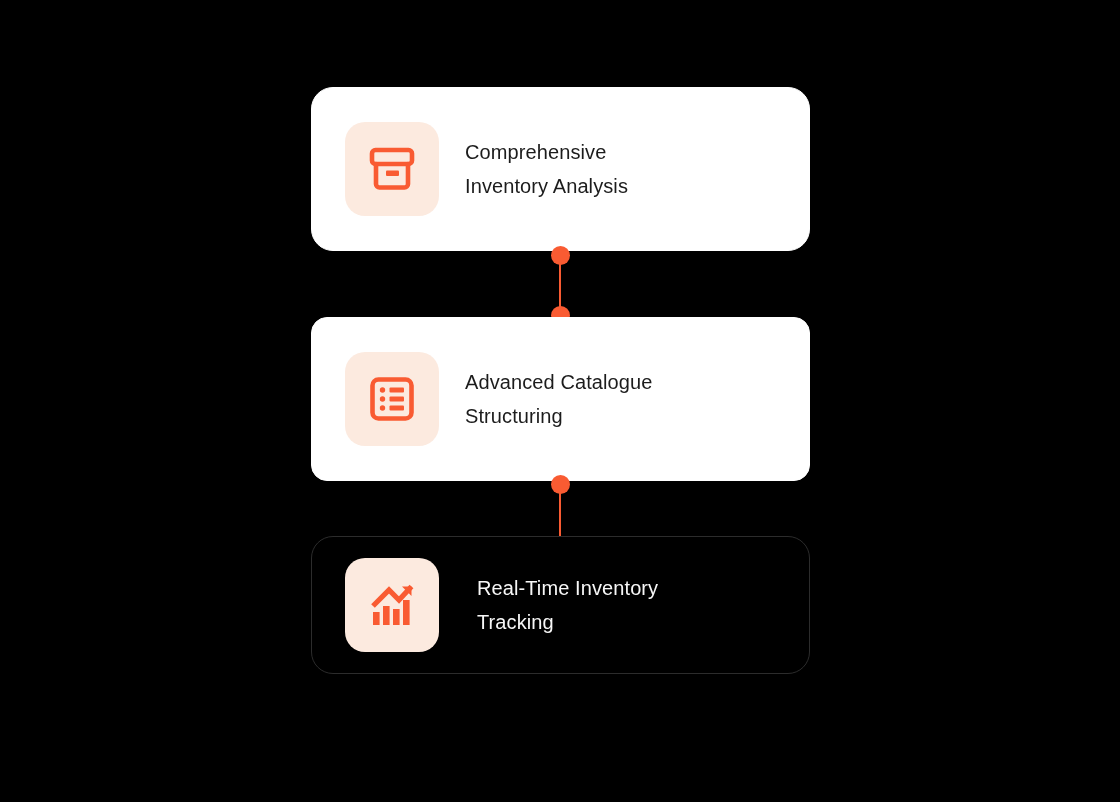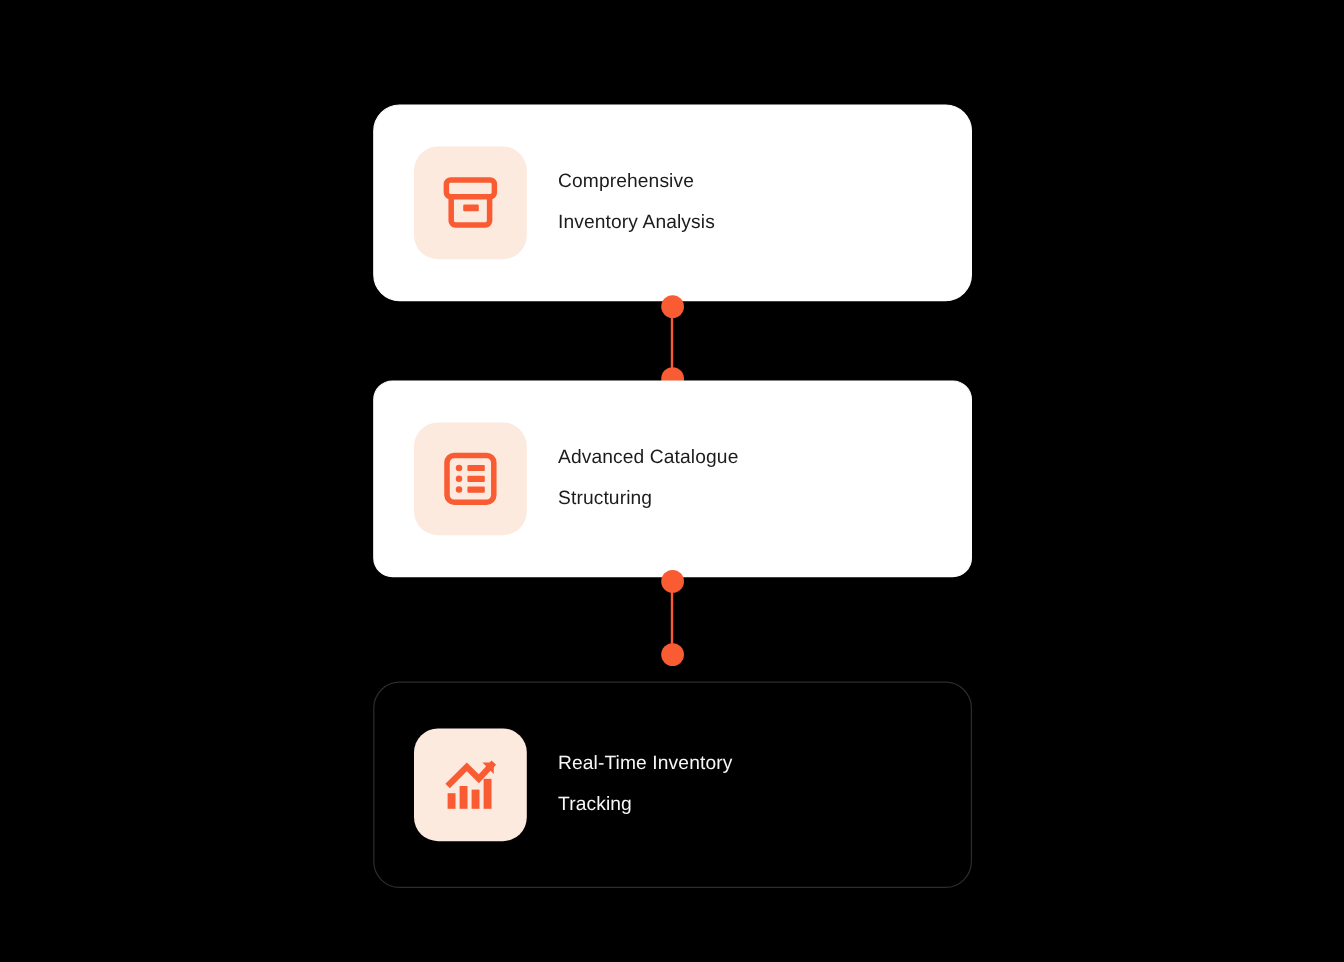--- a/index.html
+++ b/index.html
@@ -35,40 +35,40 @@
     border: 1px solid #ffffff;
   }
 
   .card--dark {
     background: #000000;
     border: 1px solid #2c2c2c;
   }
 
   #card-1 { top: 87px;  height: 164px; }
   #card-2 { top: 317px; height: 164px; border-radius: 16px; }
-  #card-3 { top: 568px; height: 172px; }
+  #card-3 { top: 536px; height: 138px; gap: 12px; }
 
   
   .icon-tile {
     width: 94px;
     height: 94px;
     border-radius: 20px;
     background: #FCEADF;
     display: flex;
     align-items: center;
     justify-content: center;
     flex: 0 0 auto;
   }
 
   .icon-tile svg { display: block; }
 
   
   .card-label {
     margin-left: 26px;
-    font-size: 16px;
+    font-size: 20px;
     line-height: 34px;
     font-weight: 400;
     letter-spacing: 0.1px;
     white-space: pre-line;
   }
 
   .card--light .card-label { color: #1c1c1c; }
   .card--dark  .card-label { color: #f7f7f7; }
 
   

